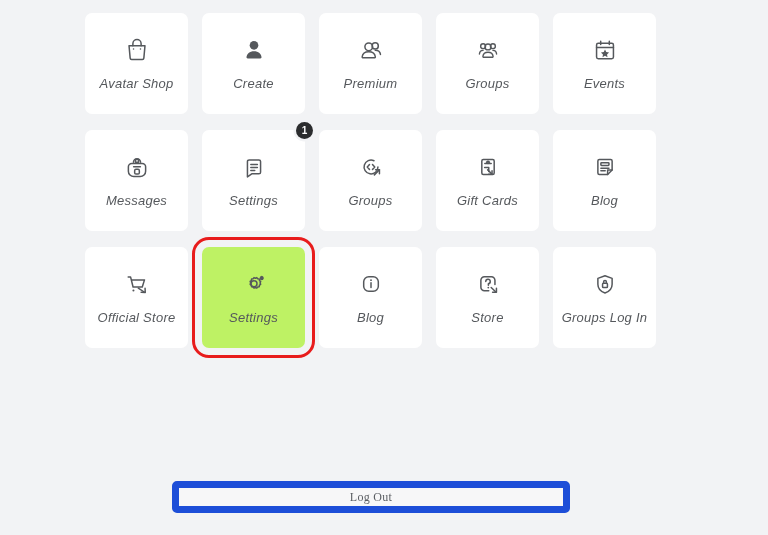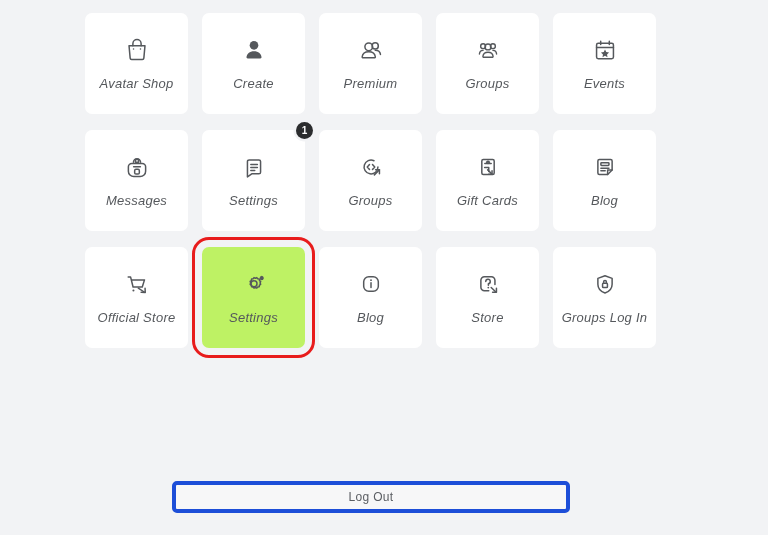--- a/index.html
+++ b/index.html
@@ -103,23 +103,23 @@
     left: 172px;
     top: 481px;
     width: 398px;
     height: 32px;
   }
 
   .logout-btn {
     width: 100%;
     height: 100%;
     background: #f7f7f8;
-    border: 4px solid #1d4ed8;
+    border: 7px solid #1d4ed8;
     border-radius: 5px;
-    font-family: Liberation Sans, sans-serif;
+    font-family: Liberation Serif, serif;
     font-size: 12px;
     color: #5b5e63;
     letter-spacing: 0.3px;
     cursor: pointer;
     display: flex;
     align-items: center;
     justify-content: center;
     box-sizing: border-box;
   }
 </style>

